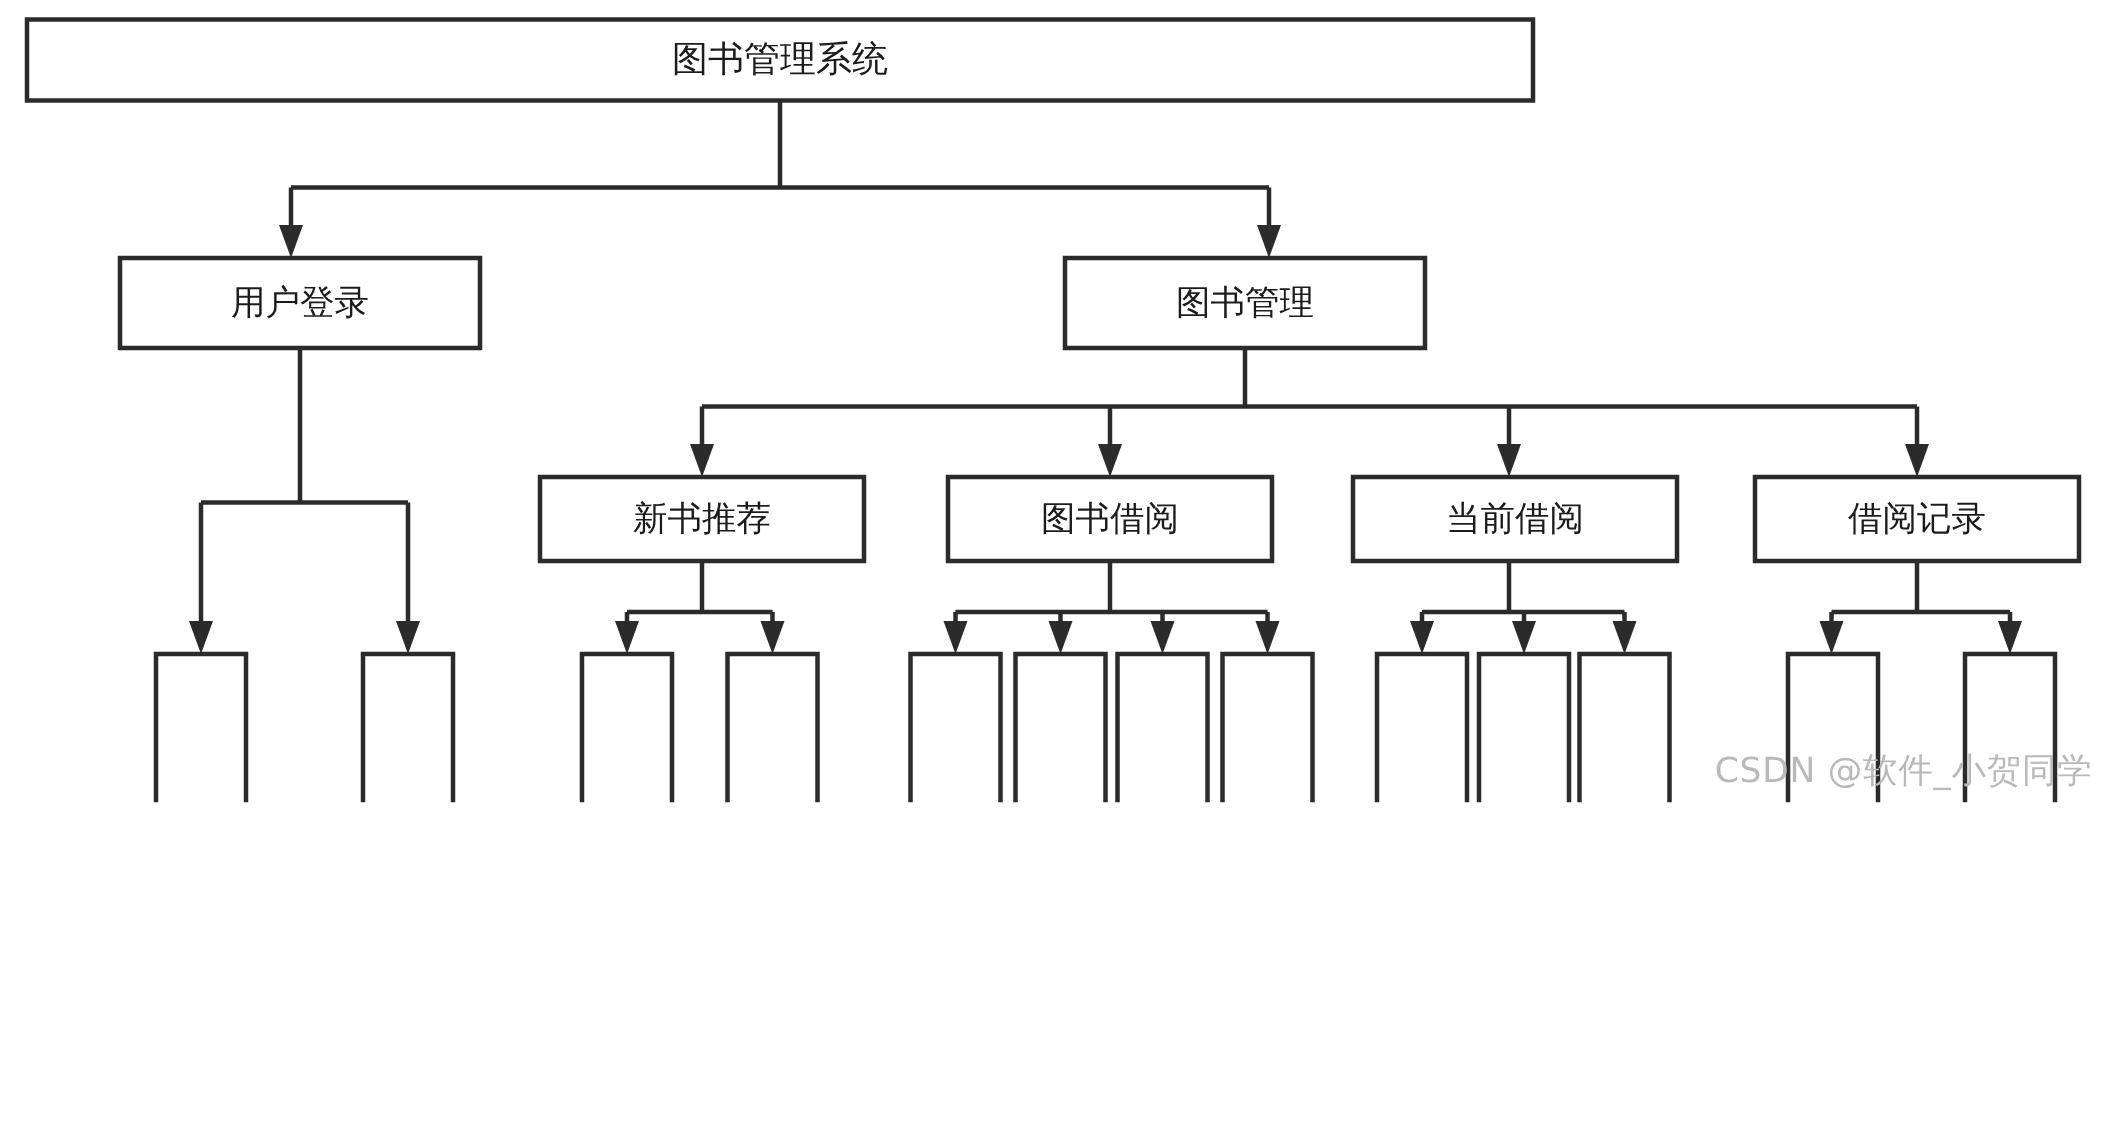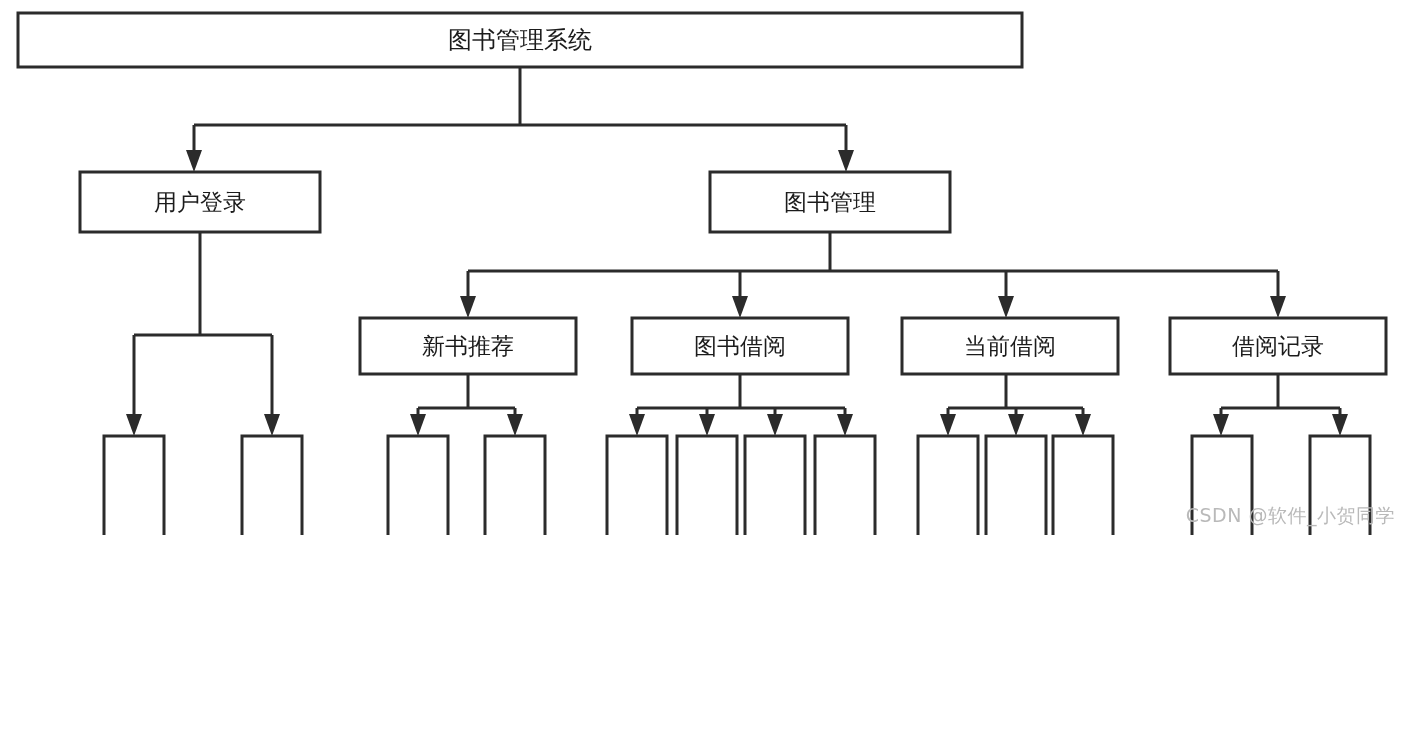--- a/index.html
+++ b/index.html
@@ -68,21 +68,21 @@
     align-items: flex-start;
     justify-content: center;
     pointer-events: none;
     text-align: center;
   }
   .watermark {
     position: absolute;
     right: 10px;
     bottom: 6px;
     font-family: "DejaVu Sans", "Liberation Sans", sans-serif;
-    font-size: 19px;
+    font-size: 23px;
     color: #b9b9b9;
     white-space: nowrap;
     letter-spacing: 0.5px;
   }
 </style>
 </head>
 <body>
 
 <div id="diagram-root">
 

